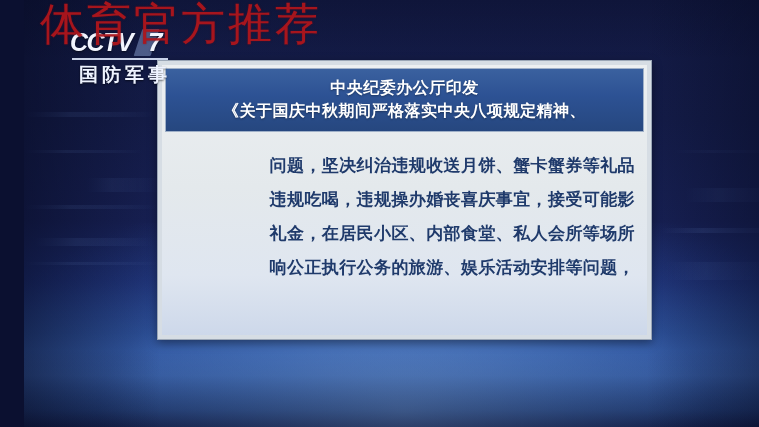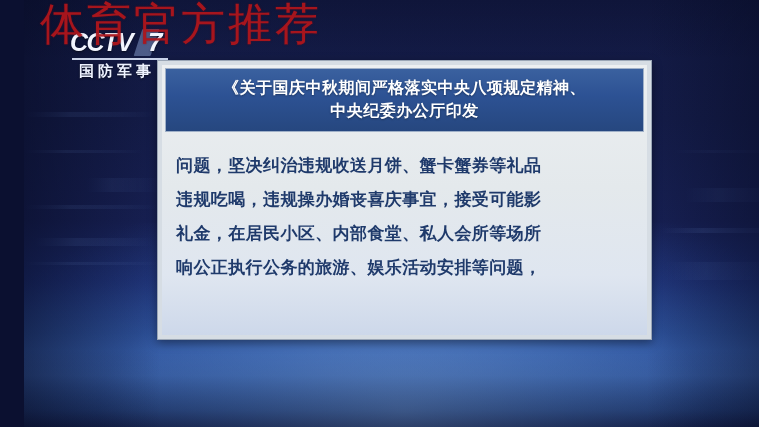--- a/index.html
+++ b/index.html
@@ -148,21 +148,21 @@
     text-shadow: 0 1px 2px rgba(0,0,0,0.5);
   }
   .logo-underline {
     width: 96px;
     height: 2px;
     background: #dde6fb;
     margin: 1px 0 2px 2px;
     opacity: .9;
   }
   .logo-sub {
-    font-size: 15px;
+    font-size: 19px;
     letter-spacing: 4px;
     color: #eef3ff;
     font-weight: 700;
     padding-left: 9px;
     text-shadow: 0 1px 2px rgba(0,0,0,0.55);
     font-family: "DejaVu Sans", sans-serif;
   }
 
   
   .card {
@@ -203,20 +203,21 @@
     letter-spacing: 0.5px;
     font-family: "DejaVu Sans", "Liberation Sans", sans-serif;
     text-shadow: 0 1px 2px rgba(0,0,0,0.35);
     white-space: nowrap;
   }
 
   .card-body {
     flex: 1;
     padding: 16px 12px 10px 14px;
     box-sizing: border-box;
+    text-align: right;
   }
   .card-body-line {
     color: #1f3a6b;
     font-weight: 700;
     font-size: 17px;
     line-height: 34px;
     letter-spacing: 0.4px;
     font-family: "DejaVu Sans", "Liberation Sans", sans-serif;
     white-space: nowrap;
   }
@@ -255,22 +256,22 @@
     <div class="logo-underline"></div>
     <div class="logo-sub">国防军事</div>
   </div>
 
   <div class="watermark">体育官方推荐</div>
 
   <div class="card">
     <div class="card-inner">
 
       <div class="card-title">
+        <div class="card-title-line">中央纪委办公厅印发</div>
         <div class="card-title-line">《关于国庆中秋期间严格落实中央八项规定精神、</div>
-        <div class="card-title-line">中央纪委办公厅印发</div>
       </div>
 
       <div class="card-body">
         <div class="card-body-line">问题，坚决纠治违规收送月饼、蟹卡蟹券等礼品</div>
         <div class="card-body-line">违规吃喝，违规操办婚丧喜庆事宜，接受可能影</div>
         <div class="card-body-line">礼金，在居民小区、内部食堂、私人会所等场所</div>
         <div class="card-body-line">响公正执行公务的旅游、娱乐活动安排等问题，</div>
       </div>
 
     </div>

